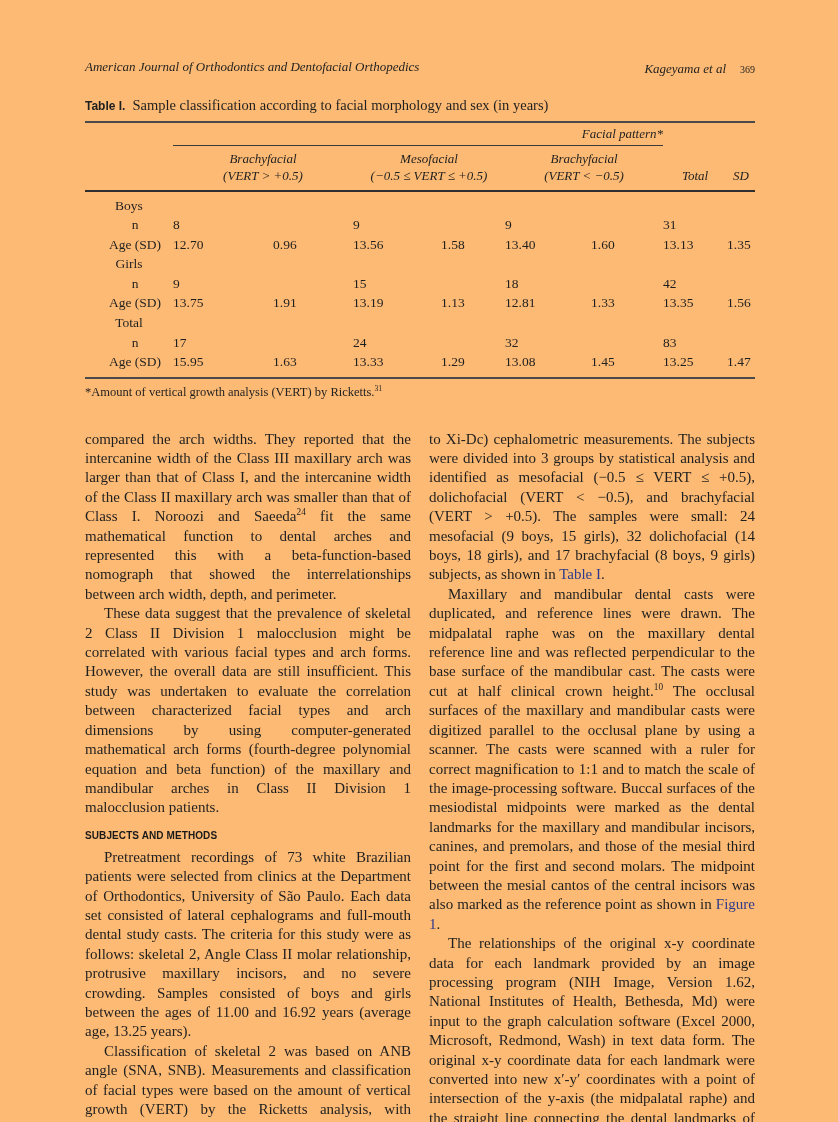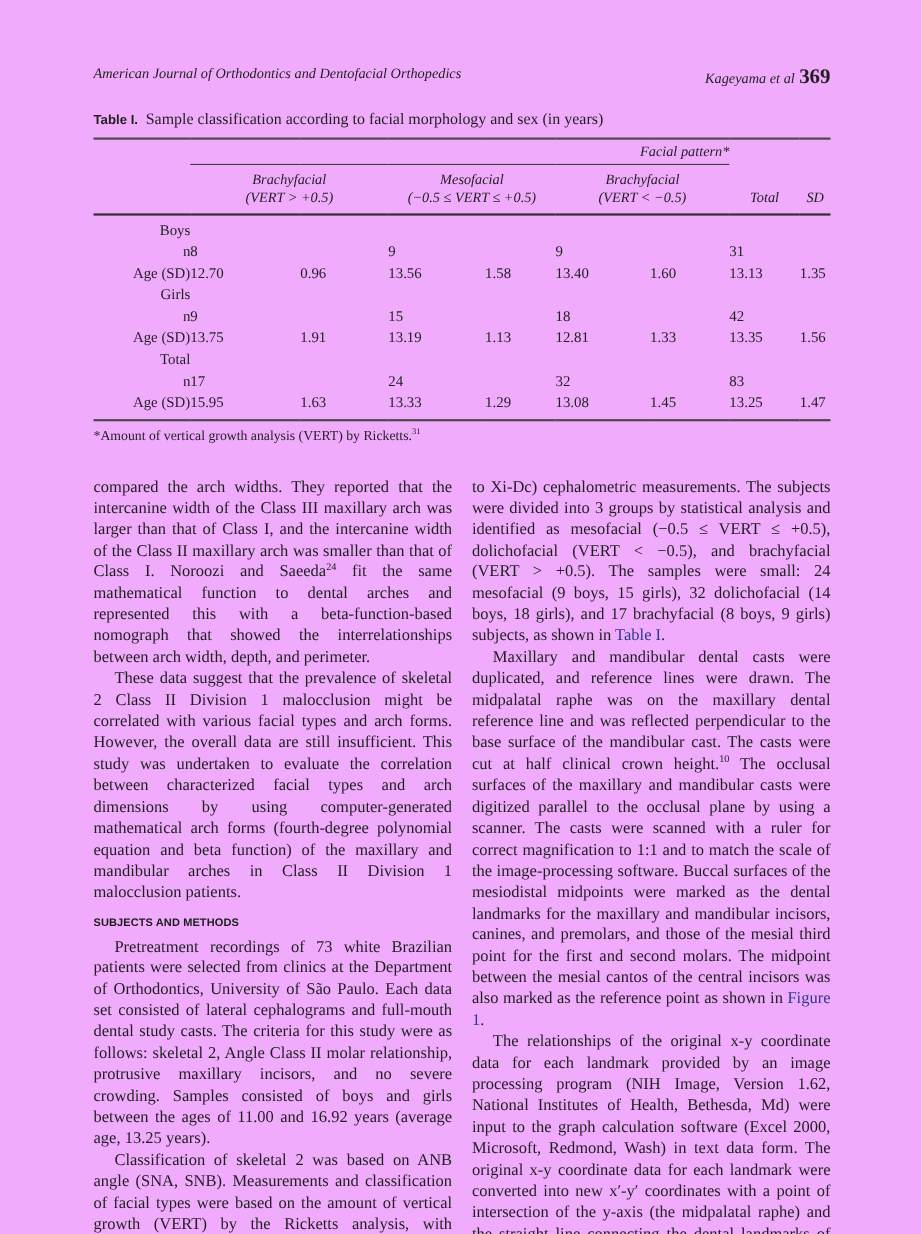--- a/index.html
+++ b/index.html
@@ -3,48 +3,48 @@
 <meta charset="utf-8">
 <style>
   :root{
     --text:#1f1f1f;
     --link:#2e3a8c;
     --rule-heavy:#4a4a4a;
     --rule-dark:#2f2f2f;
   }
   html,body{margin:0;padding:0;background:#ffffff;}
   .page{
-    width:838px;height:1122px;background:#f0abfc;box-sizing:border-box;
+    width:838px;height:1122px;background:#fdba74;box-sizing:border-box;
     padding:58px 83px 0 85px;position:relative;overflow:hidden;
     font-family:"Liberation Serif", serif;color:var(--text);
   }
   
   .running-head{display:flex;justify-content:space-between;align-items:flex-start;}
   .rh-left{font-style:italic;font-size:13px;line-height:1.4;}
   .rh-right{white-space:nowrap;padding-top:1px;}
   .rh-authors{font-style:italic;font-size:13px;}
-  .rh-page{font-style:normal;font-weight:bold;font-size:19px;}
+  .rh-page{font-style:normal;font-weight:normal;font-size:10px;margin-left:10px;}
   
   .table-block{margin-top:20px;}
   .table-caption{font-size:14.5px;margin-bottom:7px;}
   .tbl-label{font-family:"Liberation Sans", sans-serif;font-weight:bold;font-size:12px;margin-right:7px;}
   table.data-table{
     width:100%;border-collapse:collapse;table-layout:fixed;
     font-size:13.5px;line-height:1.3;
     border-top:2.5px solid var(--rule-heavy);
     border-bottom:2px solid var(--rule-heavy);
   }
   table.data-table td, table.data-table th{white-space:nowrap;overflow:visible;}
   thead .fp{font-style:italic;text-align:right;padding:3px 0 2px;border-bottom:1.3px solid #3a3a3a;font-size:13px;}
   tr.hdr2 td, tr.hdr2 th{border-bottom:2px solid var(--rule-dark);}
   thead th{font-weight:normal;font-style:italic;text-align:center;vertical-align:bottom;padding:5px 0 5px;font-size:13px;line-height:1.3;}
   tbody td{padding:1px 0;font-size:13.5px;}
   tbody tr:first-child td{padding-top:5px;}
   tbody tr:last-child td{padding-bottom:6px;}
-  td.rowlabel{text-align:right;}
+  td.rowlabel{text-align:center;}
   td.rowlabel.sub{padding-left:12px;}
   .tbl-footnote{font-size:12.5px;margin-top:6px;}
   sup{font-size:0.62em;vertical-align:super;line-height:0;}
   
   .columns{display:flex;gap:18px;margin-top:30px;}
   .col{width:326px;}
   .col p{margin:0;font-size:15px;line-height:19.4px;text-align:justify;}
   .col p.indent{text-indent:19px;}
   .col h2{
     font-family:"Liberation Sans", sans-serif;font-size:10px;font-weight:bold;

